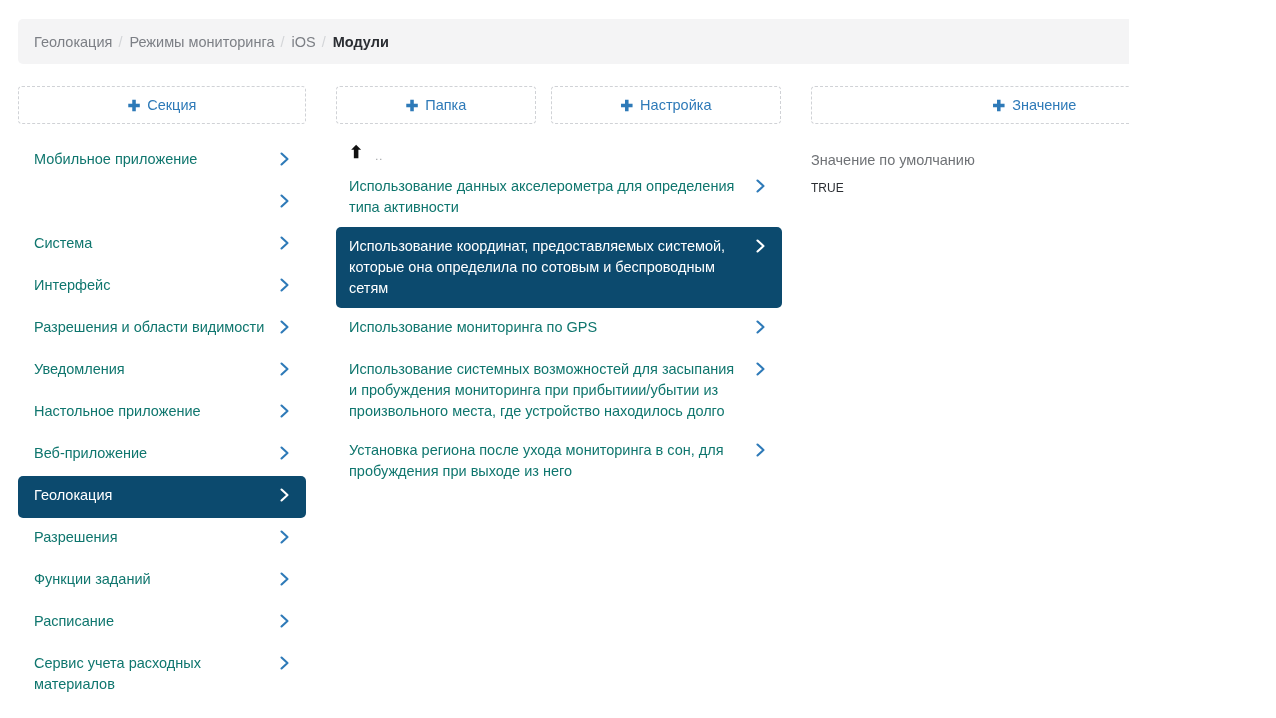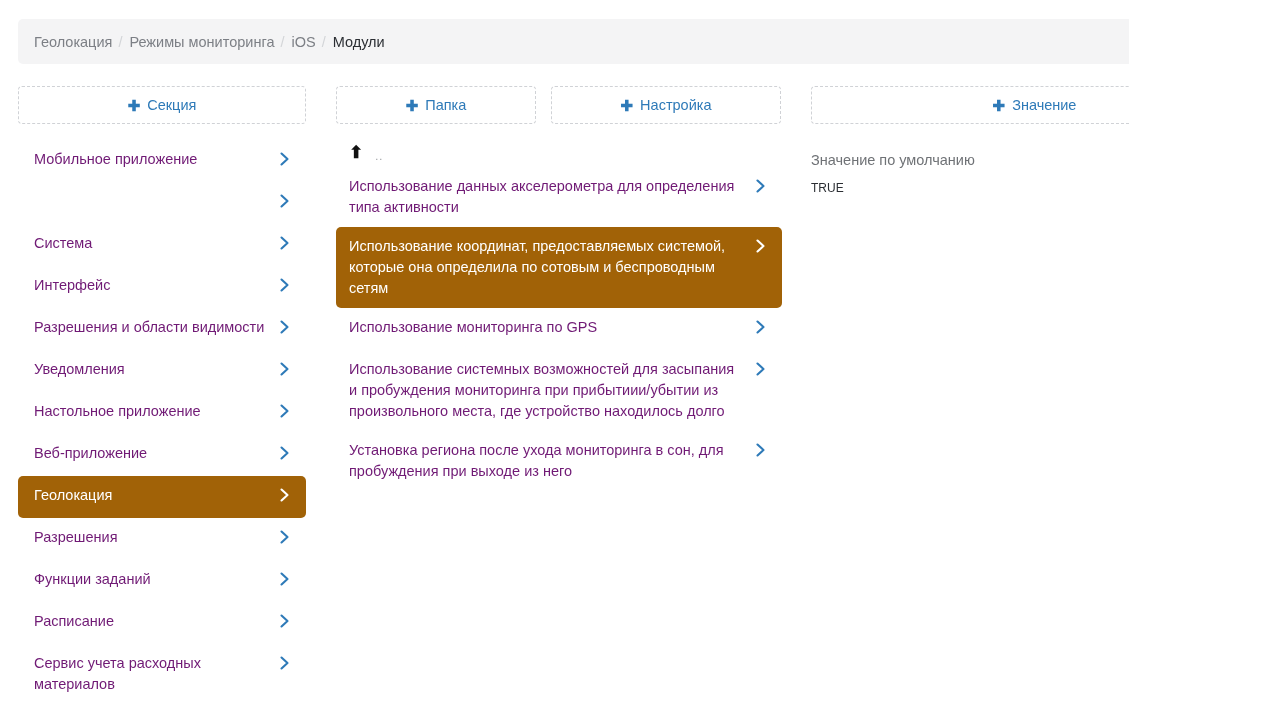--- a/index.html
+++ b/index.html
@@ -35,21 +35,21 @@
     padding: 0 16px;
   }
   .crumb {
     font-size: 14.5px;
     color: #7c7f85;
     white-space: nowrap;
     text-decoration: none;
   }
   .crumb.active {
     color: #2b2e33;
-    font-weight: normal;
+    font-weight: bold;
   }
   .crumb-sep {
     color: #d3d5d8;
     font-size: 14.5px;
     margin: 0 7px 0 6px;
   }
 
   
   .addbtn {
     position: absolute;
@@ -104,35 +104,35 @@
     display: flex;
     align-items: flex-start;
     padding: 9px 38px 9px 16px;
     border-radius: 5px;
     cursor: pointer;
     min-height: 42px;
   }
   .row .label {
     font-size: 14.5px;
     line-height: 21px;
-    color: #701a75;
+    color: #0f766e;
     flex: 1 1 auto;
   }
   .row .chev {
     position: absolute;
     right: 14px;
     top: 11px;
     width: 14px;
     height: 16px;
     flex: 0 0 auto;
   }
   .row .chev svg { display: block; }
   .row .chev svg path { stroke: #2e7ab8; }
 
-  .row.selected { background: #a16207; }
+  .row.selected { background: #0c4a6e; }
   .row.selected .label { color: #ffffff; }
   .row.selected .chev svg path { stroke: #ffffff; }
 
   
   .col-left .row { padding: 9px 40px 9px 16px; min-height: 42px; }
   .col-left .row + .row { margin-top: 0px; }
 
   
   .col-mid .row { padding: 9px 44px 9px 13px; justify-content: center; }
 

